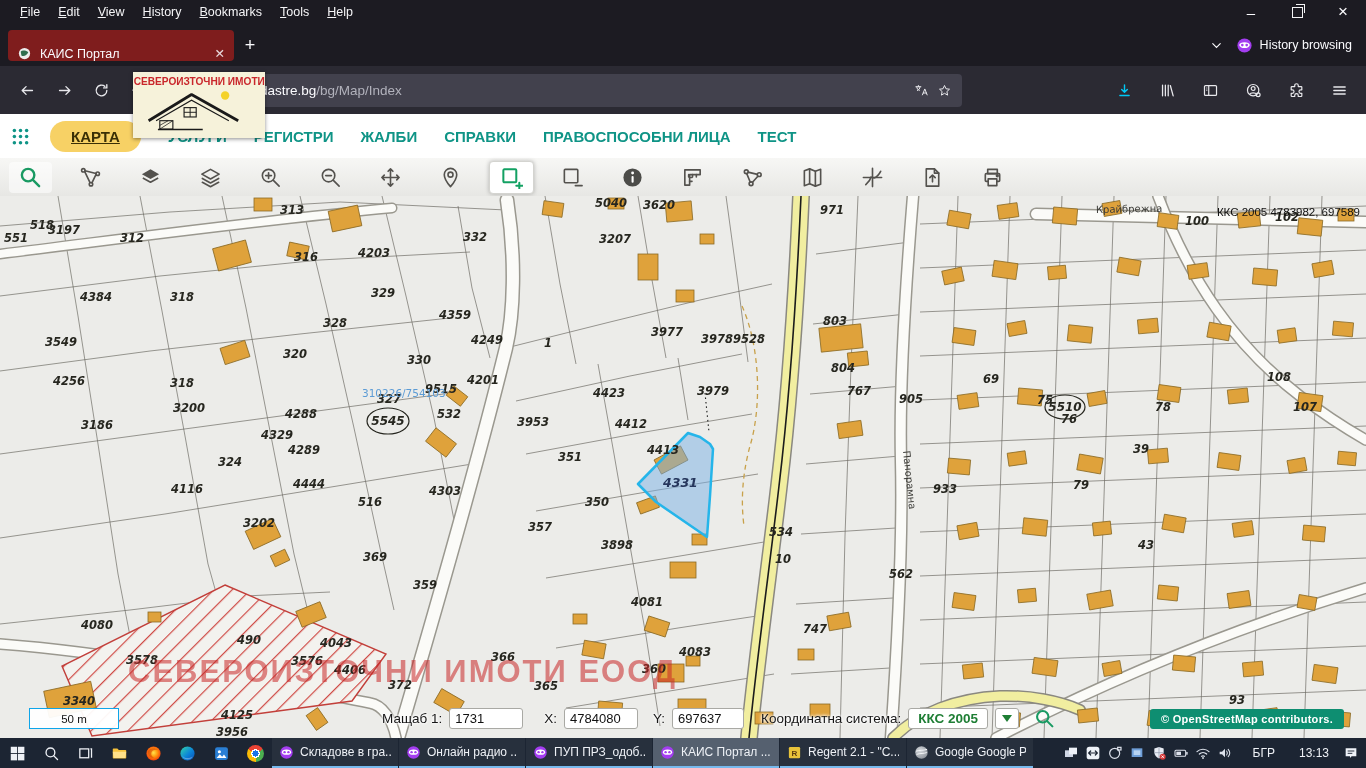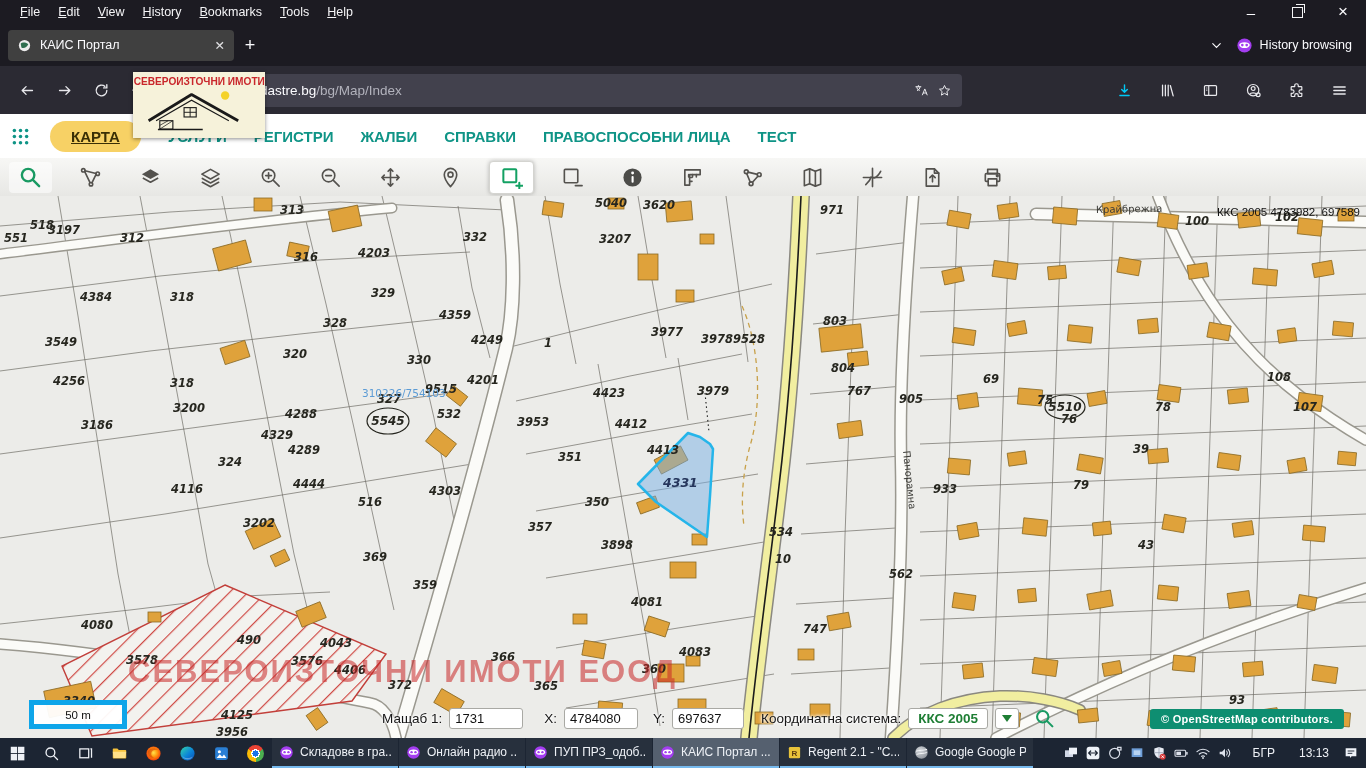--- a/index.html
+++ b/index.html
@@ -12,21 +12,21 @@
   .mi{display:inline-block;padding:0 9px;}
   .mi::first-letter{text-decoration:underline;}
   .winctl{margin-left:auto;display:flex;height:100%;}
   .wbtn{width:46px;display:flex;align-items:center;justify-content:center;color:#fbfbfe;font-size:15px;}
   .restore-box{width:9px;height:9px;border:1.2px solid #f5f5f7;position:relative;display:inline-block;}
   .restore-box::before{content:"";position:absolute;top:-4px;left:3px;width:8px;height:8px;
            border:1.2px solid #f5f5f7;border-bottom:none;border-left:none;}
 
   
   .tabbar{height:42px;background:#1c1b22;display:flex;align-items:center;padding:0 8px;}
-  .tab{width:208px;height:31px;background:#404040;border-radius:4px;display:flex;align-items:center;
+  .tab{width:208px;height:31px;background:#7f1d1d;border-radius:4px;display:flex;align-items:flex-end;
        padding:0 9px;color:#fbfbfe;font-size:12.5px;gap:8px;}
   .tab .close{margin-left:auto;opacity:.85;}
   .newtab{width:32px;text-align:center;color:#fbfbfe;font-size:18px;font-weight:300;}
   .tab-right{margin-left:auto;display:flex;align-items:center;gap:12px;color:#fbfbfe;padding-right:6px;}
   .pb-badge{display:flex;align-items:center;gap:7px;font-size:12.5px;}
 
   
   .addrbar{height:48px;background:#2b2a33;display:flex;align-items:center;padding:0 10px;gap:3px;}
   .nav-ico{width:34px;height:32px;display:flex;align-items:center;justify-content:center;border-radius:4px;}
   .nav-ico svg{width:17px;height:17px;}
@@ -62,21 +62,21 @@
   .circ-lbl{font-family:"DejaVu Sans",sans-serif;font-style:italic;font-weight:bold;font-size:12px;
             fill:#26261f;text-anchor:middle;}
   .street-lbl{font-family:"DejaVu Sans",sans-serif;font-size:10px;fill:#3c3c38;}
   .blue-ref{font-family:"DejaVu Sans",sans-serif;font-size:10.5px;fill:#5b9bd5;}
   .hl-lbl{font-family:"DejaVu Sans",sans-serif;font-style:italic;font-weight:bold;font-size:12.5px;fill:#26365c;}
   .wm{font-family:"Liberation Sans",sans-serif;font-weight:bold;font-size:31px;
       fill:rgba(201,38,38,0.55);letter-spacing:2px;}
   .mouse-pos{font-family:"Liberation Sans",sans-serif;font-size:11.5px;fill:#121212;text-anchor:end;}
 
   #scalebar{position:absolute;left:29px;bottom:9px;width:88px;height:19px;background:rgba(255,255,255,.95);
-            border:5px solid #0ea5e9;font-size:11.5px;display:flex;align-items:center;justify-content:center;color:#111;}
+            border:1px solid #0ea5e9;font-size:11.5px;display:flex;align-items:center;justify-content:center;color:#111;}
   #statusbar{position:absolute;left:382px;bottom:9px;display:flex;align-items:center;gap:7px;
              font-size:13.5px;color:#161616;}
   .sb-label{text-shadow:0 0 3px #fff,0 0 3px #fff,0 0 4px #fff;white-space:nowrap;}
   .sb-input{height:19px;background:#fff;border:1px solid #a9a9a4;border-radius:3px;font-size:13px;
             padding:0 5px;font-family:"Liberation Sans",sans-serif;color:#111;}
   .crs{background:#fff;border:1px solid #a9a9a4;border-radius:3px;height:19px;display:flex;align-items:center;
        padding:0 9px;color:#1e7e34;font-weight:bold;font-size:13.5px;}
   .crs-dd{width:22px;height:19px;background:#fff;border:1px solid #a9a9a4;border-radius:3px;display:flex;
           align-items:center;justify-content:center;}
   .dd-tri{width:0;height:0;border-left:5px solid transparent;border-right:5px solid transparent;

